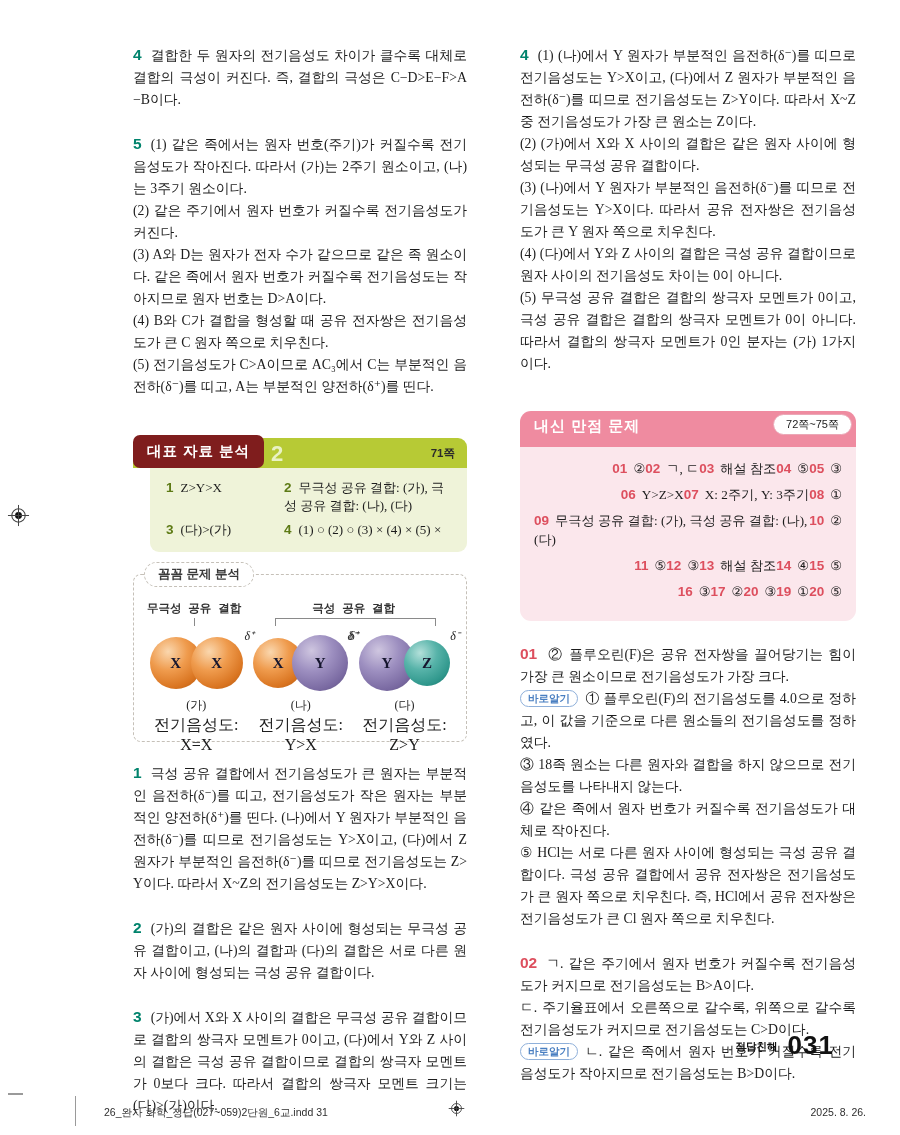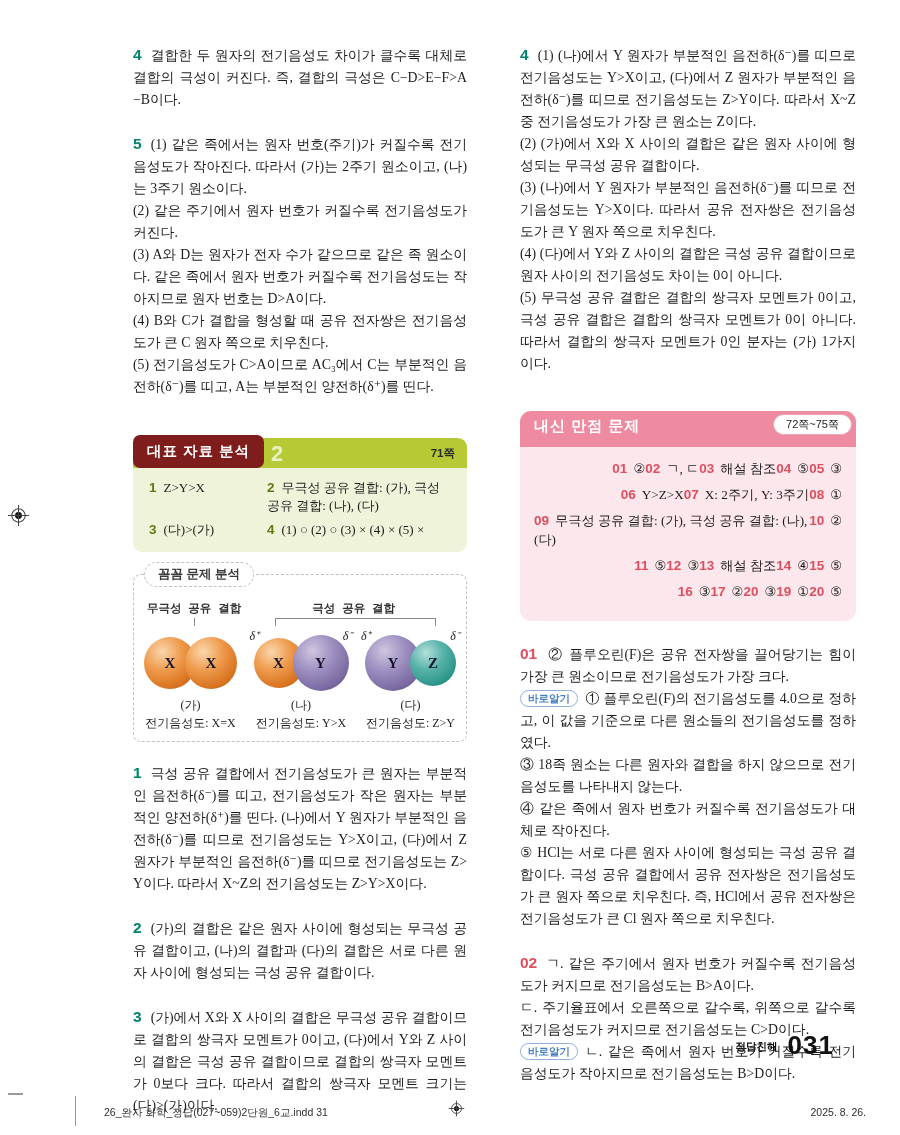--- a/index.html
+++ b/index.html
@@ -17,21 +17,21 @@
   
   .rep-box{margin:40px 0 20px 0;}
   .rep-head{position:relative;height:30px;background:#b7ca35;border-radius:9px 9px 0 0;}
   .rep-title{position:absolute;left:0;top:-3px;height:33px;line-height:33px;padding:0 14px;background:#7f1d1d;
              border-radius:7px;color:#fff;font-family:"Liberation Sans",sans-serif;font-weight:bold;font-size:14.5px;letter-spacing:1px;}
   .rep-num{position:absolute;left:138px;top:1px;color:#e9f2c4;font-family:"Liberation Sans",sans-serif;
            font-weight:bold;font-size:22px;line-height:30px;}
   .rep-page{position:absolute;right:12px;top:0;line-height:30px;font-family:"Liberation Sans",sans-serif;
             font-size:11.5px;color:#2b2b2b;font-weight:bold;}
   .rep-body{background:#eff3d9;border-radius:0 0 9px 9px;padding:11px 14px 13px 16px;
-            display:grid;grid-template-columns:118px 1fr;row-gap:6px;font-size:13px;line-height:18px;}
+            display:grid;grid-template-columns:118px 1fr;row-gap:6px;font-size:13px;line-height:18px;margin-left:17px;}
   .rep-ans-num{font-family:"Liberation Sans",sans-serif;font-weight:bold;color:#5d7a15;margin-right:7px;font-size:13.5px;}
 
   
   .kk-box{position:relative;border:1.6px dashed #c5c0b8;border-radius:8px;margin:22px 0 20px 0;padding:26px 8px 12px 8px;background:#fff;}
   .kk-tab{position:absolute;top:-13px;left:10px;background:#fff;border:1.6px dashed #c5c0b8;border-radius:14px;
           padding:3px 13px;font-family:"Liberation Sans",sans-serif;font-weight:bold;font-size:12.5px;color:#3a3a3a;}
   .kk-body{position:relative;height:128px;}
   .bond-label{position:absolute;top:0;text-align:center;font-family:Liberation Mono, monospace;
               font-weight:bold;font-size:11.5px;color:#333;}
   .bl-nonpolar{left:0;width:33%;}
@@ -49,21 +49,21 @@
   .sphere.teal{background:radial-gradient(circle at 35% 28%,#b3e0da 0%,#57b3a9 38%,#2f978c 72%,#176e65 100%);}
   .sz52{width:52px;height:52px;}
   .sz50{width:50px;height:50px;}
   .sz56{width:56px;height:56px;}
   .sz46{width:46px;height:46px;}
   .overlap{margin-left:-11px;}
   .delta{position:absolute;top:-6px;font-family:"Liberation Serif",serif;font-style:italic;font-size:12px;color:#222;}
   .delta.dl{left:-4px;}
   .delta.dr{right:-4px;}
   .mol-cap{font-size:12px;margin-top:4px;}
-  .mol-en{font-size:12px;margin-top:1px;}
+  .mol-en{font-size:16px;margin-top:1px;}
 
   
   .exam-box{margin:36px 0 22px 0;}
   .exam-head{position:relative;height:36px;background:#ef8ba0;border-radius:11px 11px 0 0;}
   .exam-title{position:absolute;left:14px;top:0;line-height:30px;color:#fff;font-family:"Liberation Sans",sans-serif;
               font-weight:bold;font-size:15px;letter-spacing:1px;}
   .exam-pill{position:absolute;right:4px;top:3px;background:#fff;border:1.5px solid #eba7b6;border-radius:13px;
              padding:2px 12px;font-family:"Liberation Sans",sans-serif;font-size:11px;font-weight:normal;color:#222;}
   .exam-body{background:#fbe7ec;border-radius:0 0 11px 11px;padding:12px 14px 14px 14px;}
   .exam-row{display:flex;justify-content:flex-end;margin-bottom:7px;font-size:13.2px;line-height:19px;}

